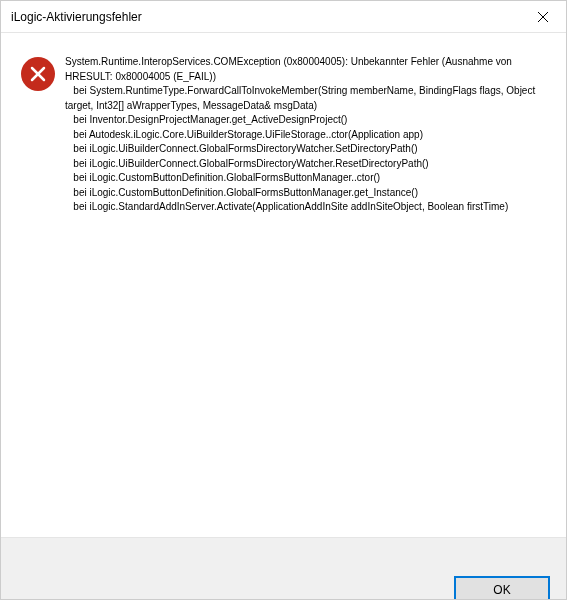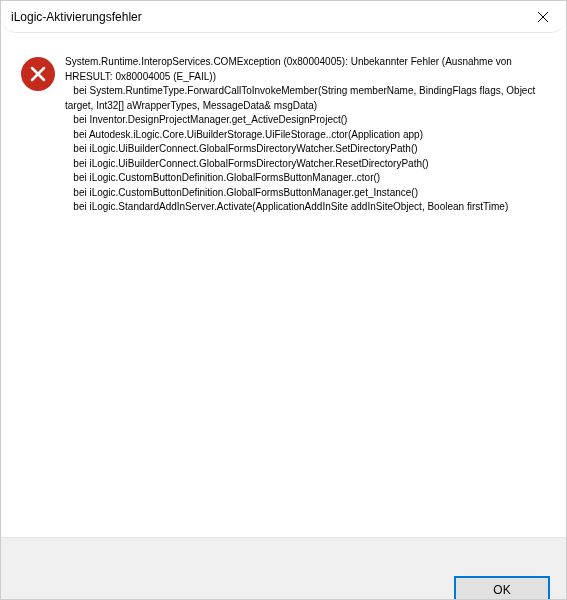--- a/index.html
+++ b/index.html
@@ -17,21 +17,20 @@
       display: flex;
       flex-direction: column;
     }
     .titlebar {
       height: 32px;
       display: flex;
       align-items: center;
       justify-content: space-between;
       padding: 0 0 0 10px;
       border-bottom: 1px solid #e5e5e5;
-      border-radius: 15px;
     }
     .titlebar-title {
       font-size: 12px;
       color: #000000;
     }
     .close-btn {
       width: 46px;
       height: 32px;
       display: flex;
       align-items: center;

